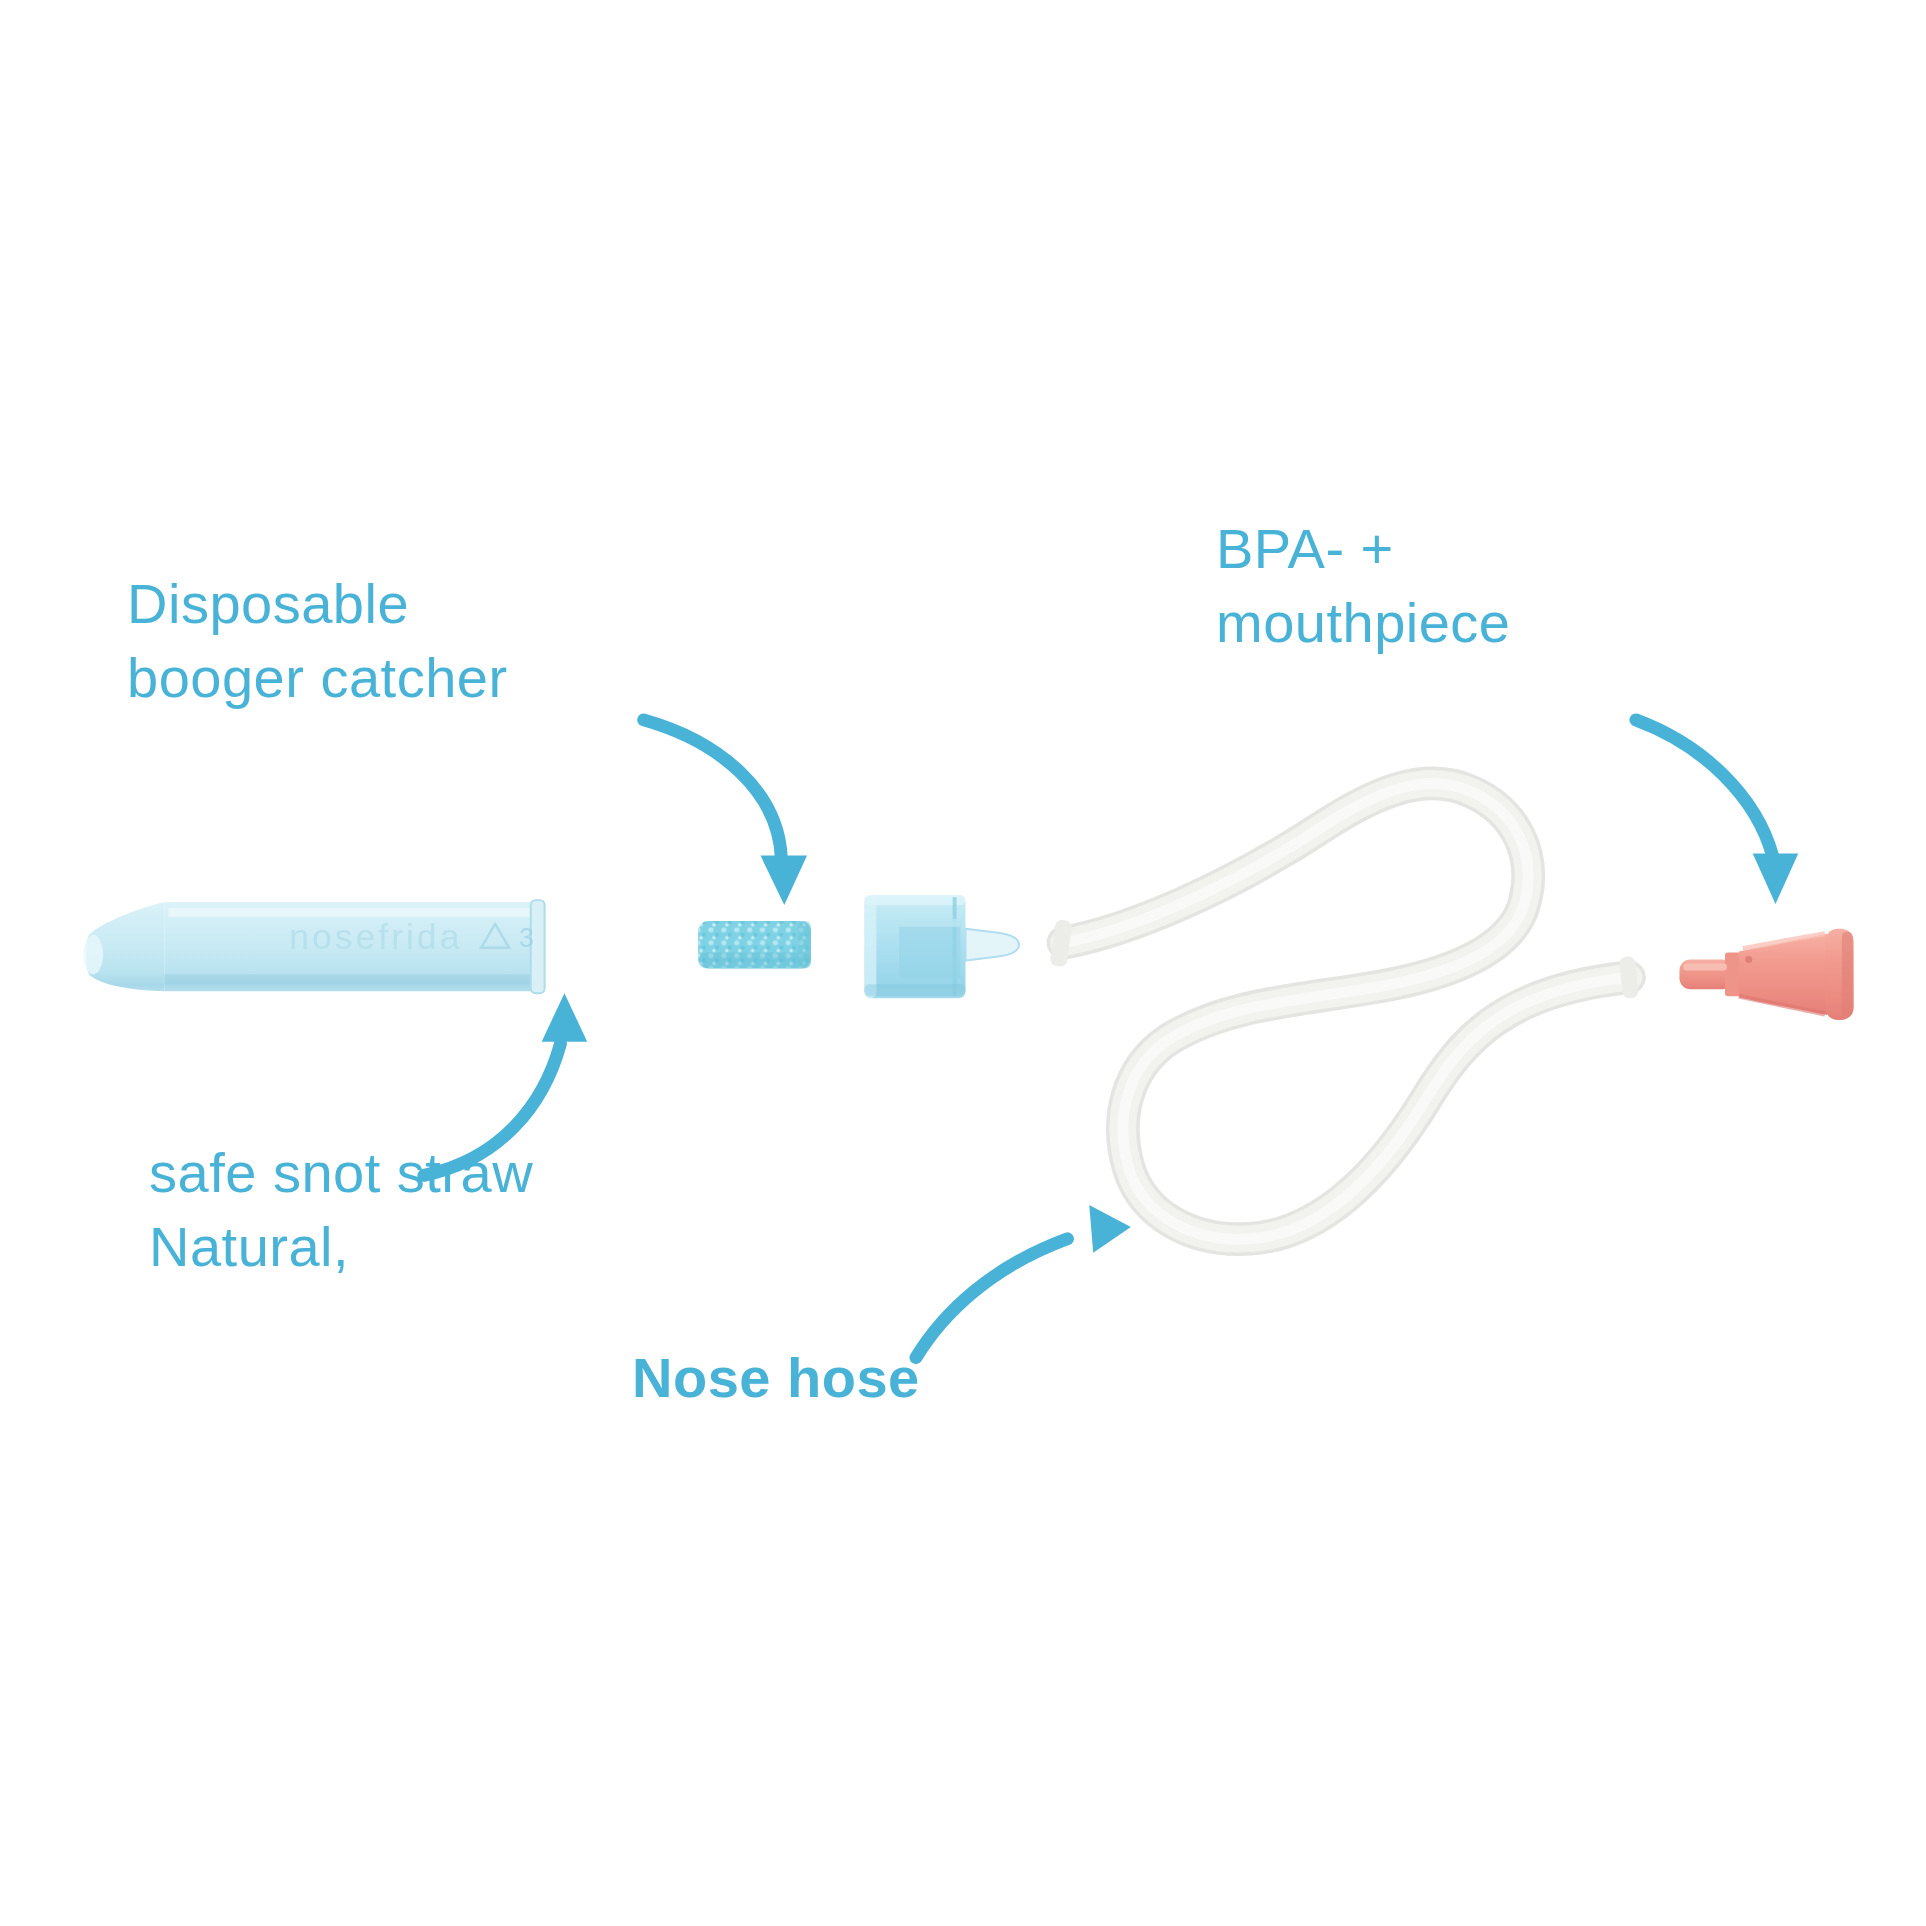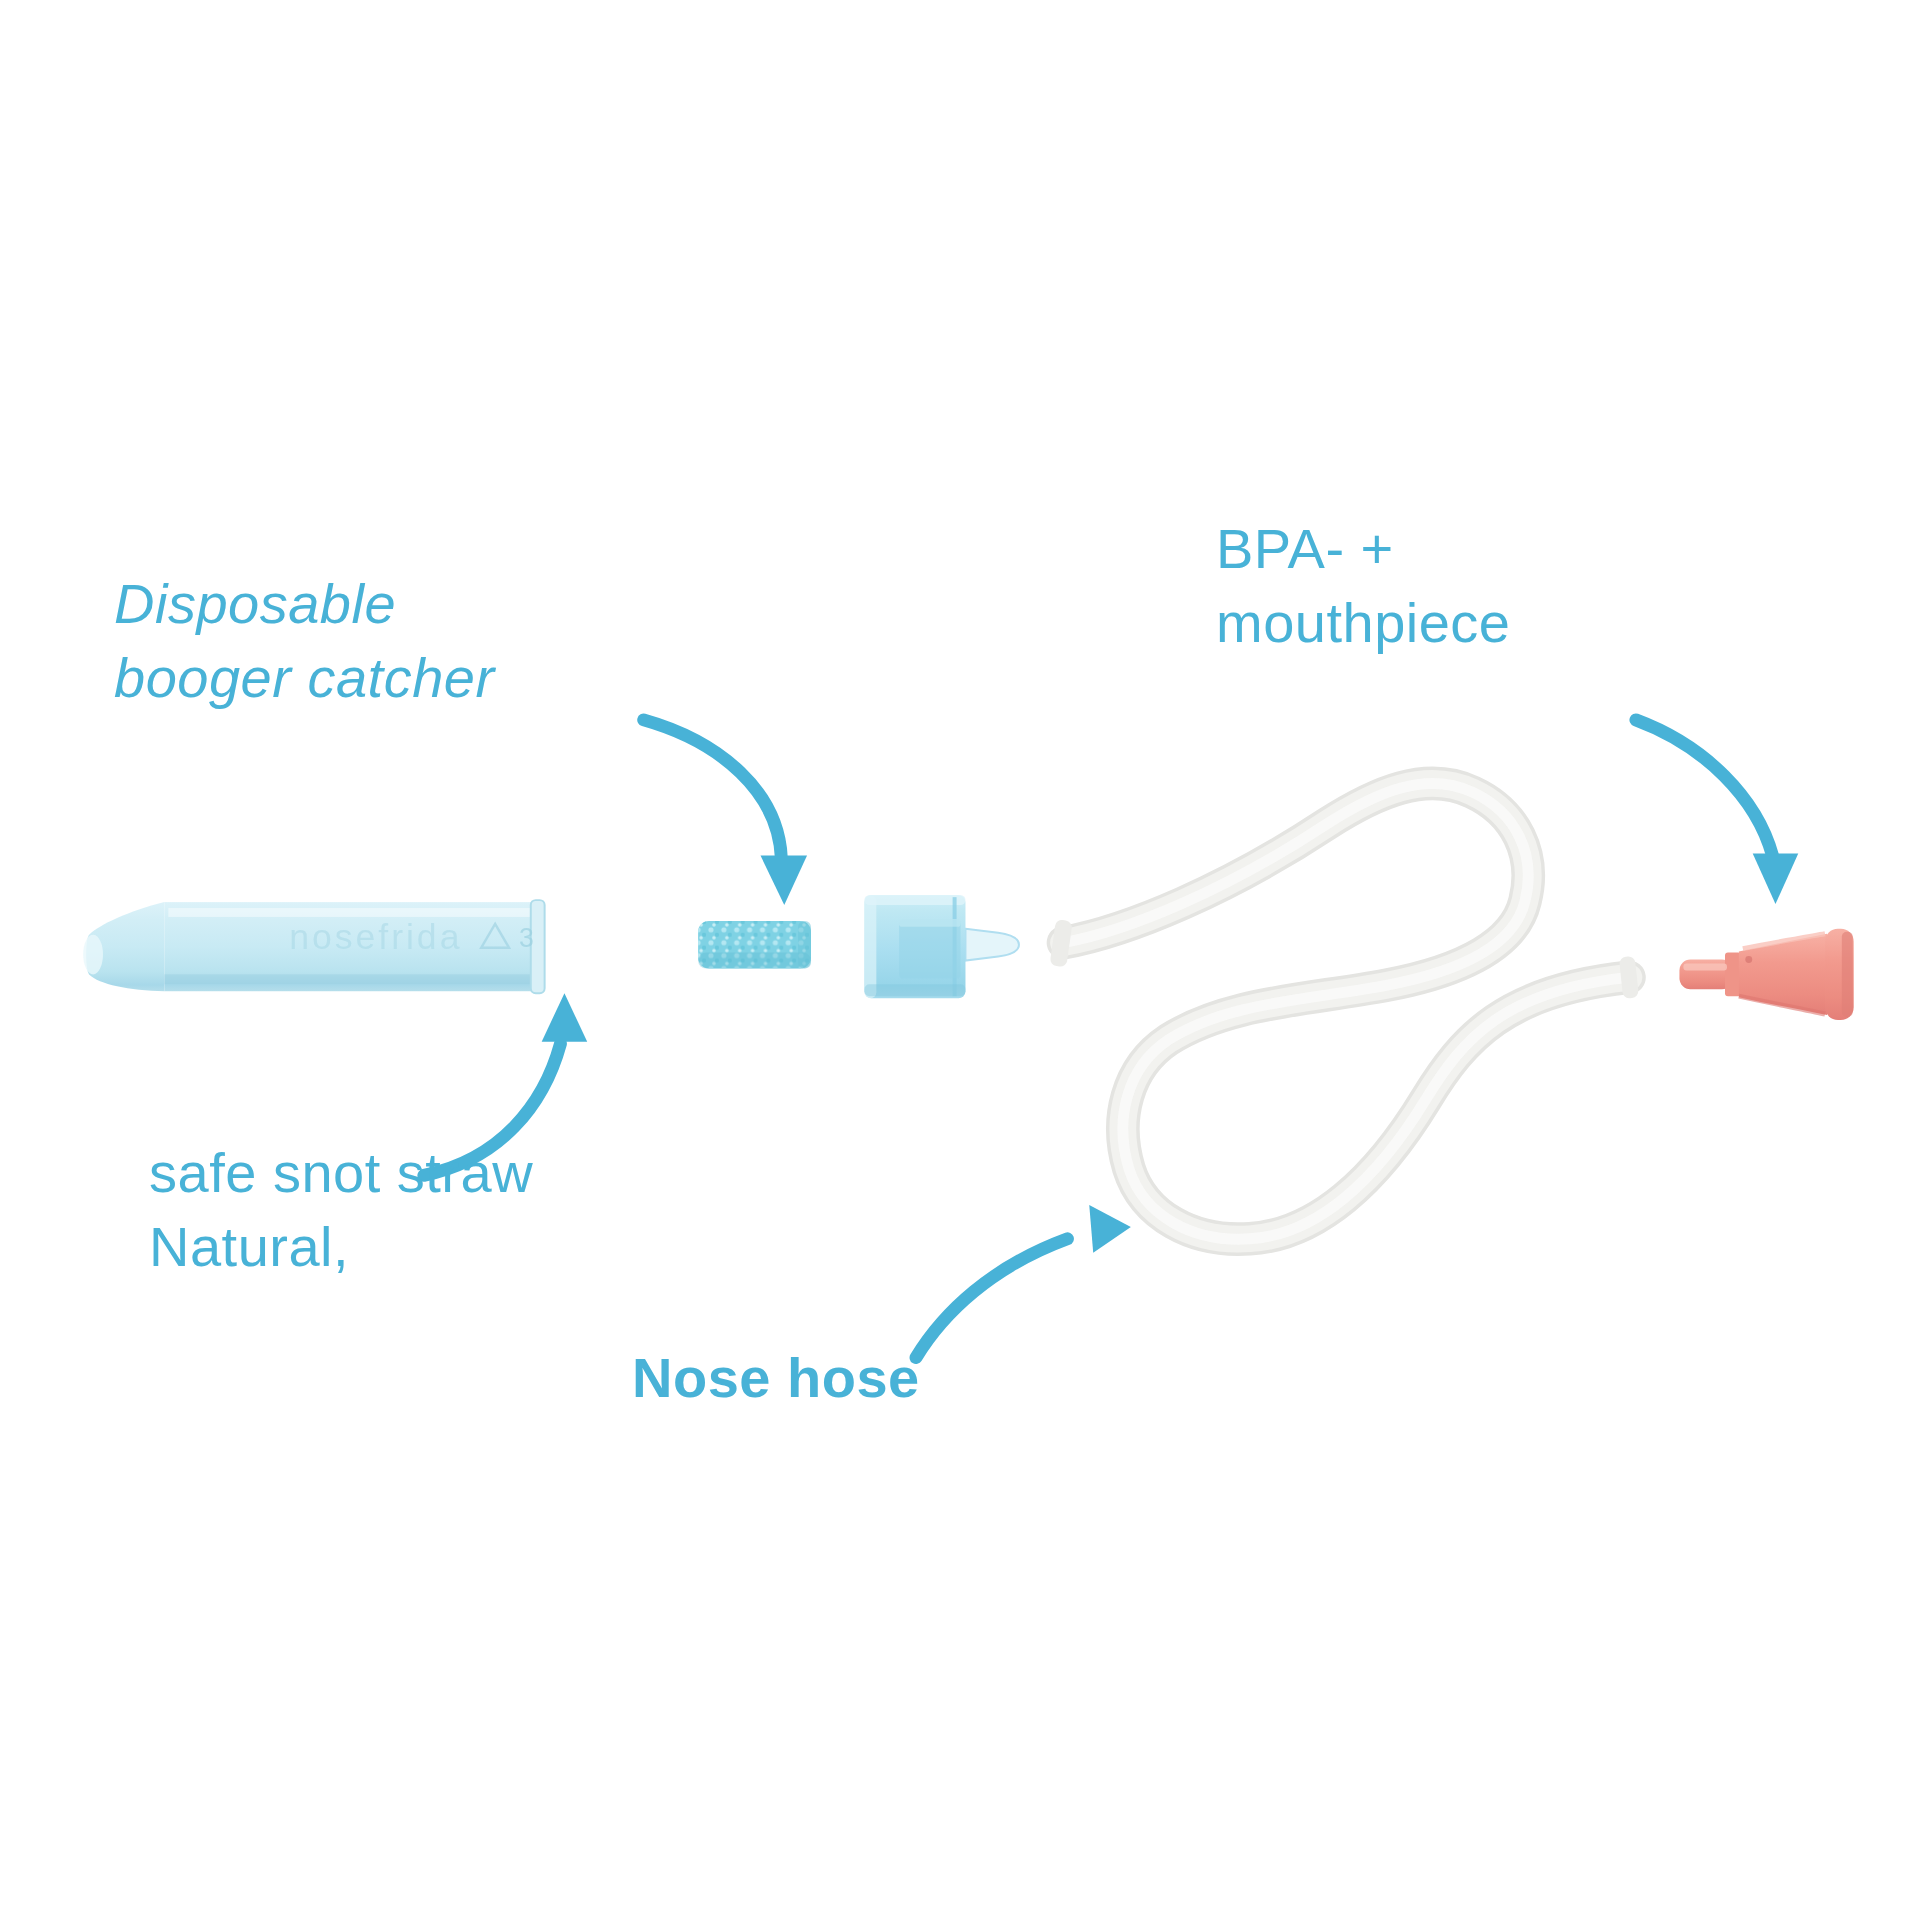--- a/index.html
+++ b/index.html
@@ -1,20 +1,20 @@
 <!DOCTYPE html>
 <html><head>
 <meta charset="utf-8">
 <style>
   html,body{margin:0;padding:0;}
   body{width:1927px;height:1927px;background:#ffffff;font-family:"Liberation Sans",sans-serif;}
   #canvas{position:relative;width:1927px;height:1927px;background:#ffffff;overflow:hidden;}
   #parts-svg{position:absolute;left:0;top:0;width:1927px;height:1927px;}
   .lbl{position:absolute;color:#48b2d7;font-size:56px;line-height:74px;letter-spacing:0.5px;font-weight:400;white-space:nowrap;}
-  #lbl-booger{left:114px;top:567px;font-style:italic;}
+  #lbl-booger{left:127px;top:567px;}
   #lbl-mouthpiece{left:1216px;top:512px;}
   #lbl-snot{left:149px;top:1136px;}
   #lbl-nose{left:632px;top:1341px;font-weight:bold;}
 </style>
 </head>
 <body>
 
 <div id="canvas">
 
   <svg id="parts-svg" viewBox="0 0 1946 1946">

